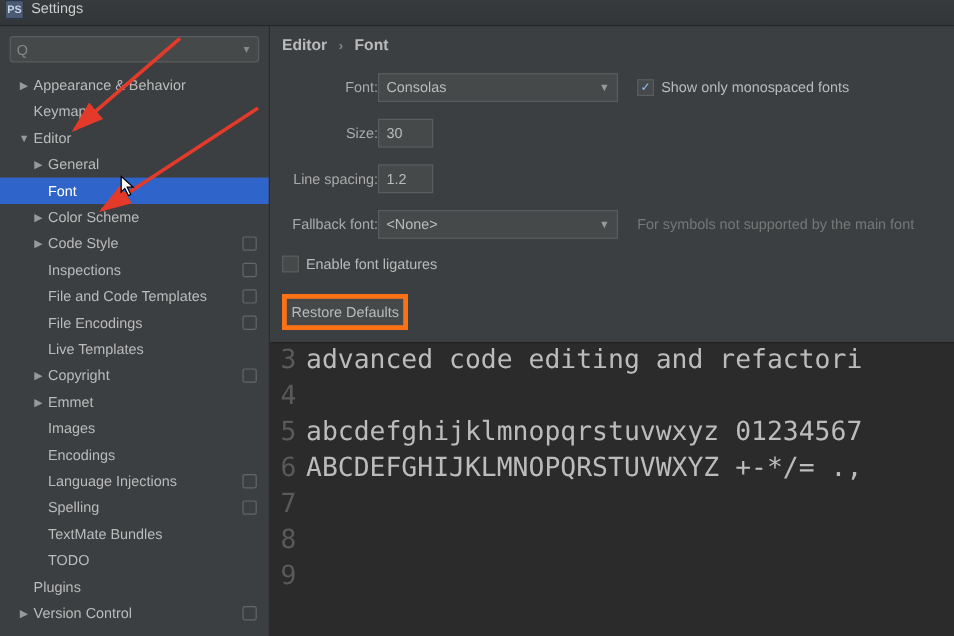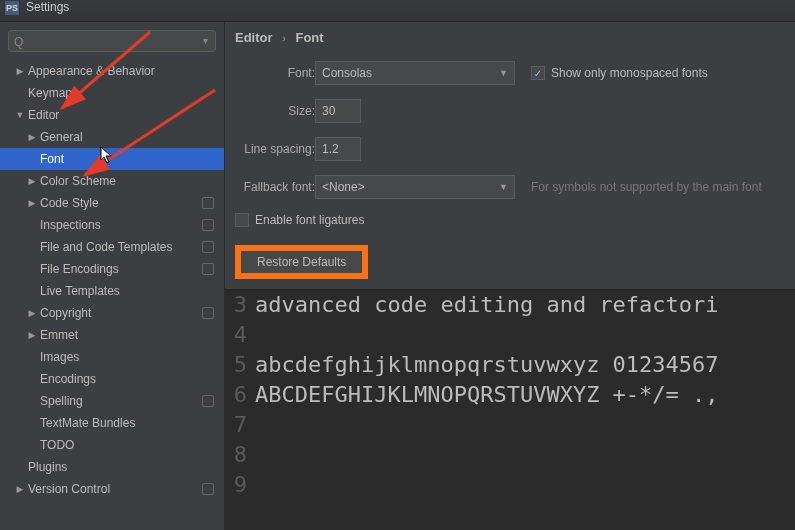--- a/index.html
+++ b/index.html
@@ -132,23 +132,23 @@
     width: 14px; height: 14px;
     background: #45494a;
     border: 1px solid #5a5d5e;
     margin-right: 6px;
     display: flex; align-items: center; justify-content: center;
     font-size: 10px; color: #8fbfff;
   }
   .muted { color: #777; }
   .restore-btn {
     display: inline-block;
-    padding: 4px 16px;
-    background: #45494a;
-    border: 6px solid #f97316;
+    padding: 4px 4px;
+    background: #45494a;
+    border: 4px solid #f97316;
     color: #bbb;
     font-size: 12px;
     cursor: pointer;
     margin-top: 4px;
   }
   .preview {
     margin-top: 10px;
     flex: 1;
     background: #2b2b2b;
     border-top: 1px solid #222;
@@ -255,20 +255,25 @@
           <span class="arrow">▶</span>
           <span>Emmet</span>
         </div>
         <div class="tree-item child">
           <span class="arrow"></span>
           <span>Images</span>
         </div>
         <div class="tree-item child">
           <span class="arrow"></span>
           <span>Encodings</span>
+        </div>
+        <div class="tree-item child">
+          <span class="arrow"></span>
+          <span>Language Injections</span>
+          <span class="badge"></span>
         </div>
         <div class="tree-item child">
           <span class="arrow"></span>
           <span>Spelling</span>
           <span class="badge"></span>
         </div>
         <div class="tree-item child">
           <span class="arrow"></span>
           <span>TextMate Bundles</span>
         </div>

